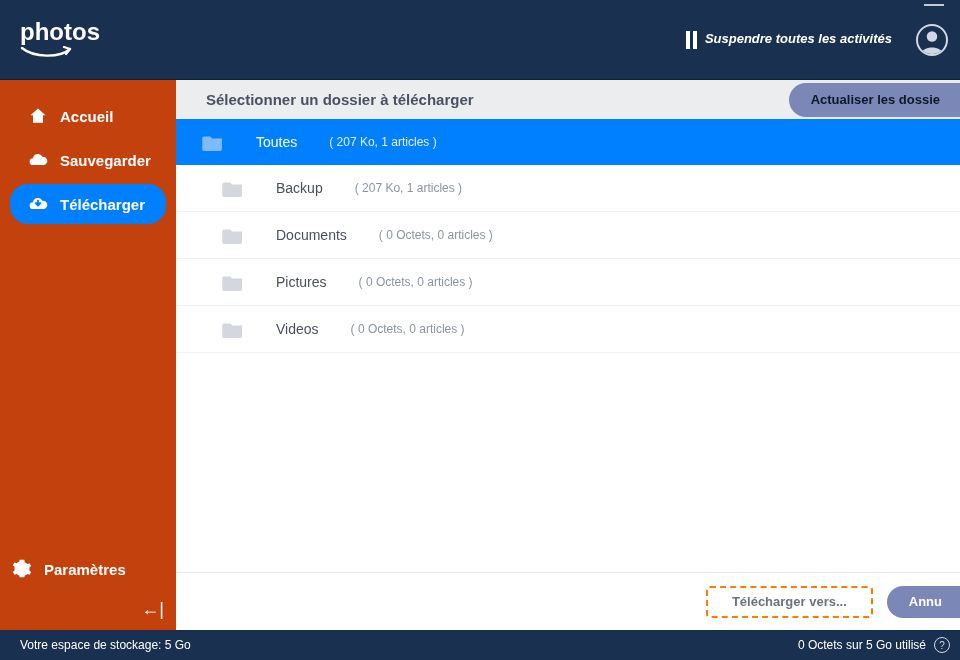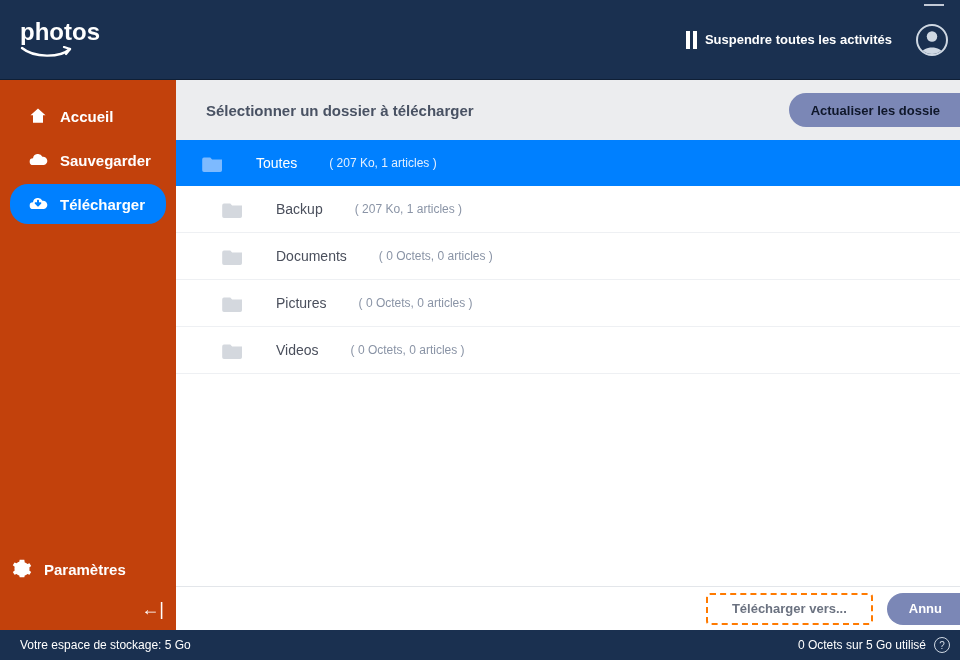--- a/index.html
+++ b/index.html
@@ -19,21 +19,21 @@
     color: #fff;
     display: flex;
     align-items: center;
     padding: 0 12px 0 20px;
     border-bottom: 1px solid #0f1f36;
   }
   .logo { display: flex; flex-direction: column; align-items: flex-start; }
   .logo-text { font-size: 24px; font-weight: 600; color: #fff; }
   .logo-smile { margin-top: -2px; }
   .header-spacer { flex: 1; }
-  .header-control { display: flex; align-items: center; gap: 8px; cursor: pointer; }
+  .header-control { display: flex; gap: 8px; cursor: pointer; font-style: italic; }
   .pause-icon { display: inline-flex; gap: 3px; }
   .pause-bar { width: 4px; height: 18px; background: #fff; }
   .header-control-text { font-size: 13px; font-weight: 600; color: #fff; }
   .avatar-circle {
     width: 32px; height: 32px; border: 2px solid #cfd8e3; border-radius: 50%;
     margin-left: 24px; display:flex; align-items:center; justify-content:center;
     overflow:hidden;
   }
   .avatar-svg { width:28px; height:28px; }
 
@@ -64,21 +64,21 @@
     padding: 10px 14px 10px 12px;
     font-size: 15px; font-weight: 600; cursor:pointer;
     margin-bottom: 6px;
   }
   .collapse-row { display:flex; justify-content:flex-end; padding: 4px 12px 10px; cursor:pointer;}
   .collapse-icon { font-size:18px; color:#fff; }
 
   
   .content { flex: 1; display: flex; flex-direction: column; min-width: 0; background:#fff; }
   .subheader {
-    height: 60px; background: #ecedef;
+    height: 39px; background: #ecedef;
     display:flex; align-items:center;
     padding: 0 0 0 30px;
   }
   .subheader-title { font-size: 15px; font-weight: 600; color: #495263; }
   .subheader-spacer { flex: 1; }
   .refresh-btn {
     background: #7b87b6; color:#0f172a;
     height: 34px; padding: 0 20px 0 22px;
     border:none; border-radius: 17px 0 0 17px;
     font-size: 13px; font-weight:600;
@@ -101,21 +101,21 @@
   .folder-icon { width: 22px; height: 18px; }
   .folder-icon svg { width:22px; height:18px; display:block; }
   .folder-name { font-size: 14px; font-weight: 400; color:#4a4f5c; }
   .folder-row.selected .folder-name { color:#fff; }
   .folder-row.selected .folder-meta { color:#e3efff; }
   .top-row .folder-name { font-weight:400; }
   .folder-meta { font-size: 12px; color:#8a94a6; }
 
   
   .action-bar {
-    height: 44px; border-top:1px solid #e3e6ea;
+    height: 58px; border-top:1px solid #e3e6ea;
     display:flex; align-items:center; justify-content:flex-end;
     gap: 14px; padding: 0 0 0 20px;
     background:#fff;
   }
   .dl-btn {
     height: 32px; padding: 0 24px;
     border: 2px dashed #ff7a00;
     background: #fff;
     color:#6b7280; font-size: 13px; font-weight:600;
     border-radius: 4px; cursor:pointer;

